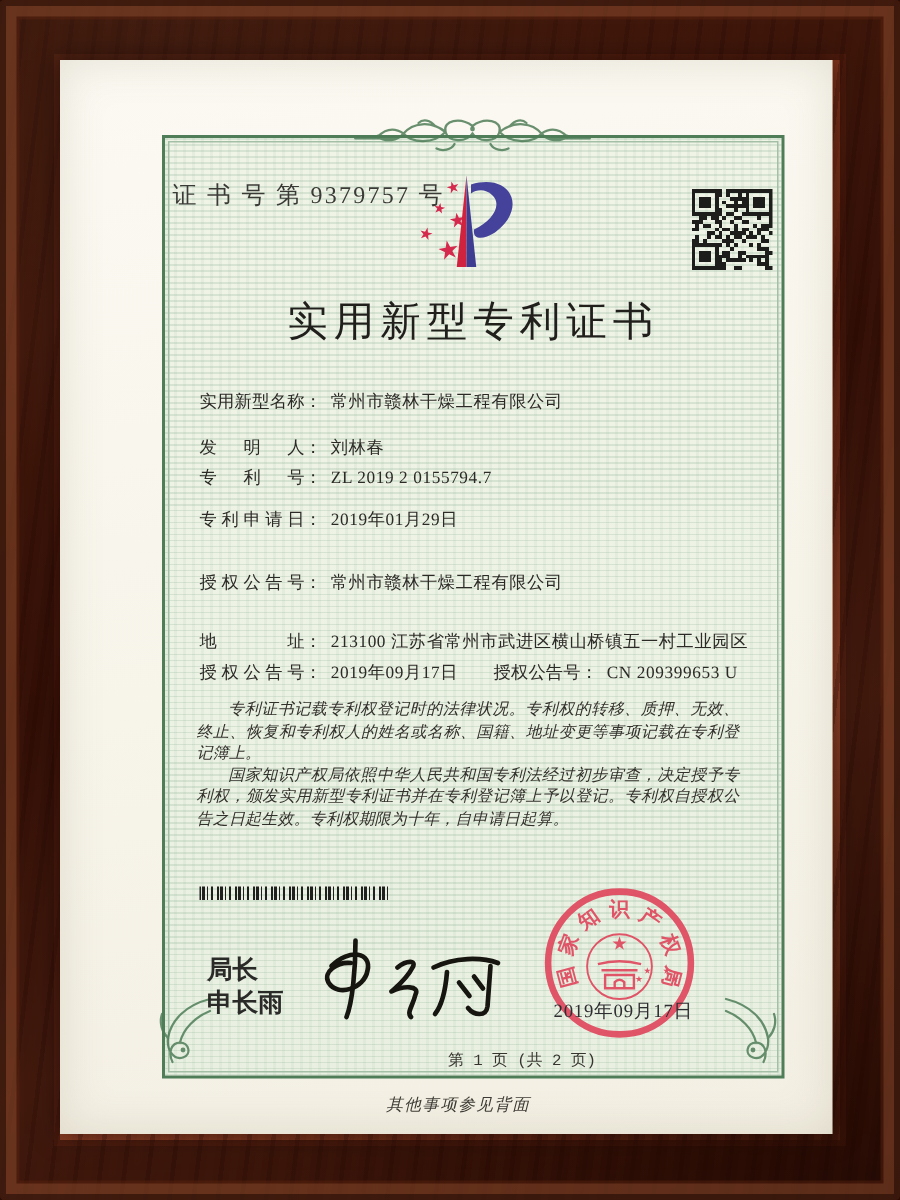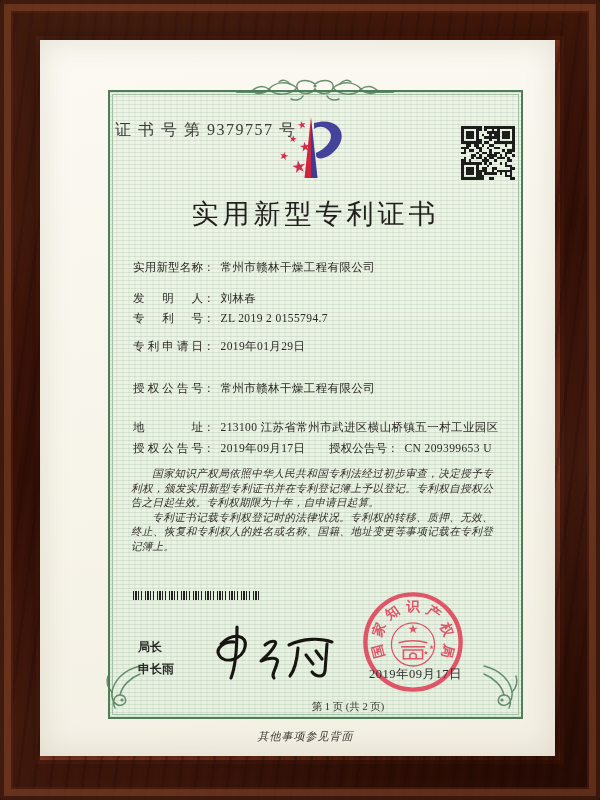--- a/index.html
+++ b/index.html
@@ -56,27 +56,27 @@
   .paras p{margin:0;text-indent:2em;text-align:justify;}
 
   .barcode{left:133px;top:591px;width:126px;height:9px;
     background:repeating-linear-gradient(90deg,
       #20201e 0 1px, transparent 1px 2px,
       #20201e 2px 4px, transparent 4px 5px,
       #20201e 5px 6px, transparent 6px 8px,
       #20201e 8px 9px, transparent 9px 12px);}
 
   .comm{left:138px;top:636px;font-family:"Liberation Sans","DejaVu Sans",sans-serif;
-        font-size:12px;font-weight:700;color:#2a2a28;line-height:22px;}
+        font-size:17px;font-weight:700;color:#2a2a28;line-height:22px;}
 
   .sig{left:203px;top:614px;}
   .seal{left:361px;top:590px;opacity:.92;}
   .seal-date{left:369px;top:666px;font-size:12.5px;color:#2e2d31;letter-spacing:.5px;z-index:5;}
 
-  .page-info{left:108px;top:700px;width:480px;text-align:center;font-size:10.5px;color:#36342f;}
+  .page-info{left:108px;top:700px;width:480px;text-align:center;font-size:10.5px;color:#36342f;font-family:Liberation Mono, monospace;}
   .back-note{left:0;top:729px;width:515px;text-align:center;font-size:11px;
              font-style:italic;color:#3c3a34;letter-spacing:1px;}
 
   .qr{left:461px;top:126px;width:54px;height:54px;}
   .logo{left:271px;top:114px;}
   .flourish-top{left:235px;top:74px;}
   .corner-fl{top:662px;}
 </style>
 </head>
 <body>
@@ -409,22 +409,22 @@
     </div>
     <div class="frow" style="top:187px;">
       <span class="flabel">授权公告号</span><span class="fcolon">：</span><span class="fvalue">2019年09月17日</span>
       <span class="gcol2">
         <span class="flabel">授权公告号</span><span class="fcolon">：</span><span class="fvalue">CN 209399653 U</span>
       </span>
     </div>
   </div>
 
   <div class="abs paras">
+    <p>专利证书记载专利权登记时的法律状况。专利权的转移、质押、无效、终止、恢复和专利权人的姓名或名称、国籍、地址变更等事项记载在专利登记簿上。</p>
     <p>国家知识产权局依照中华人民共和国专利法经过初步审查，决定授予专利权，颁发实用新型专利证书并在专利登记簿上予以登记。专利权自授权公告之日起生效。专利权期限为十年，自申请日起算。</p>
-    <p>专利证书记载专利权登记时的法律状况。专利权的转移、质押、无效、终止、恢复和专利权人的姓名或名称、国籍、地址变更等事项记载在专利登记簿上。</p>
   </div>
 
   <div class="abs barcode"></div>
 
   <div class="abs comm">
     <div>局长</div>
     <div>申长雨</div>
   </div>
 
   <svg class="abs sig" width="140" height="78" viewBox="0 0 140 78">

